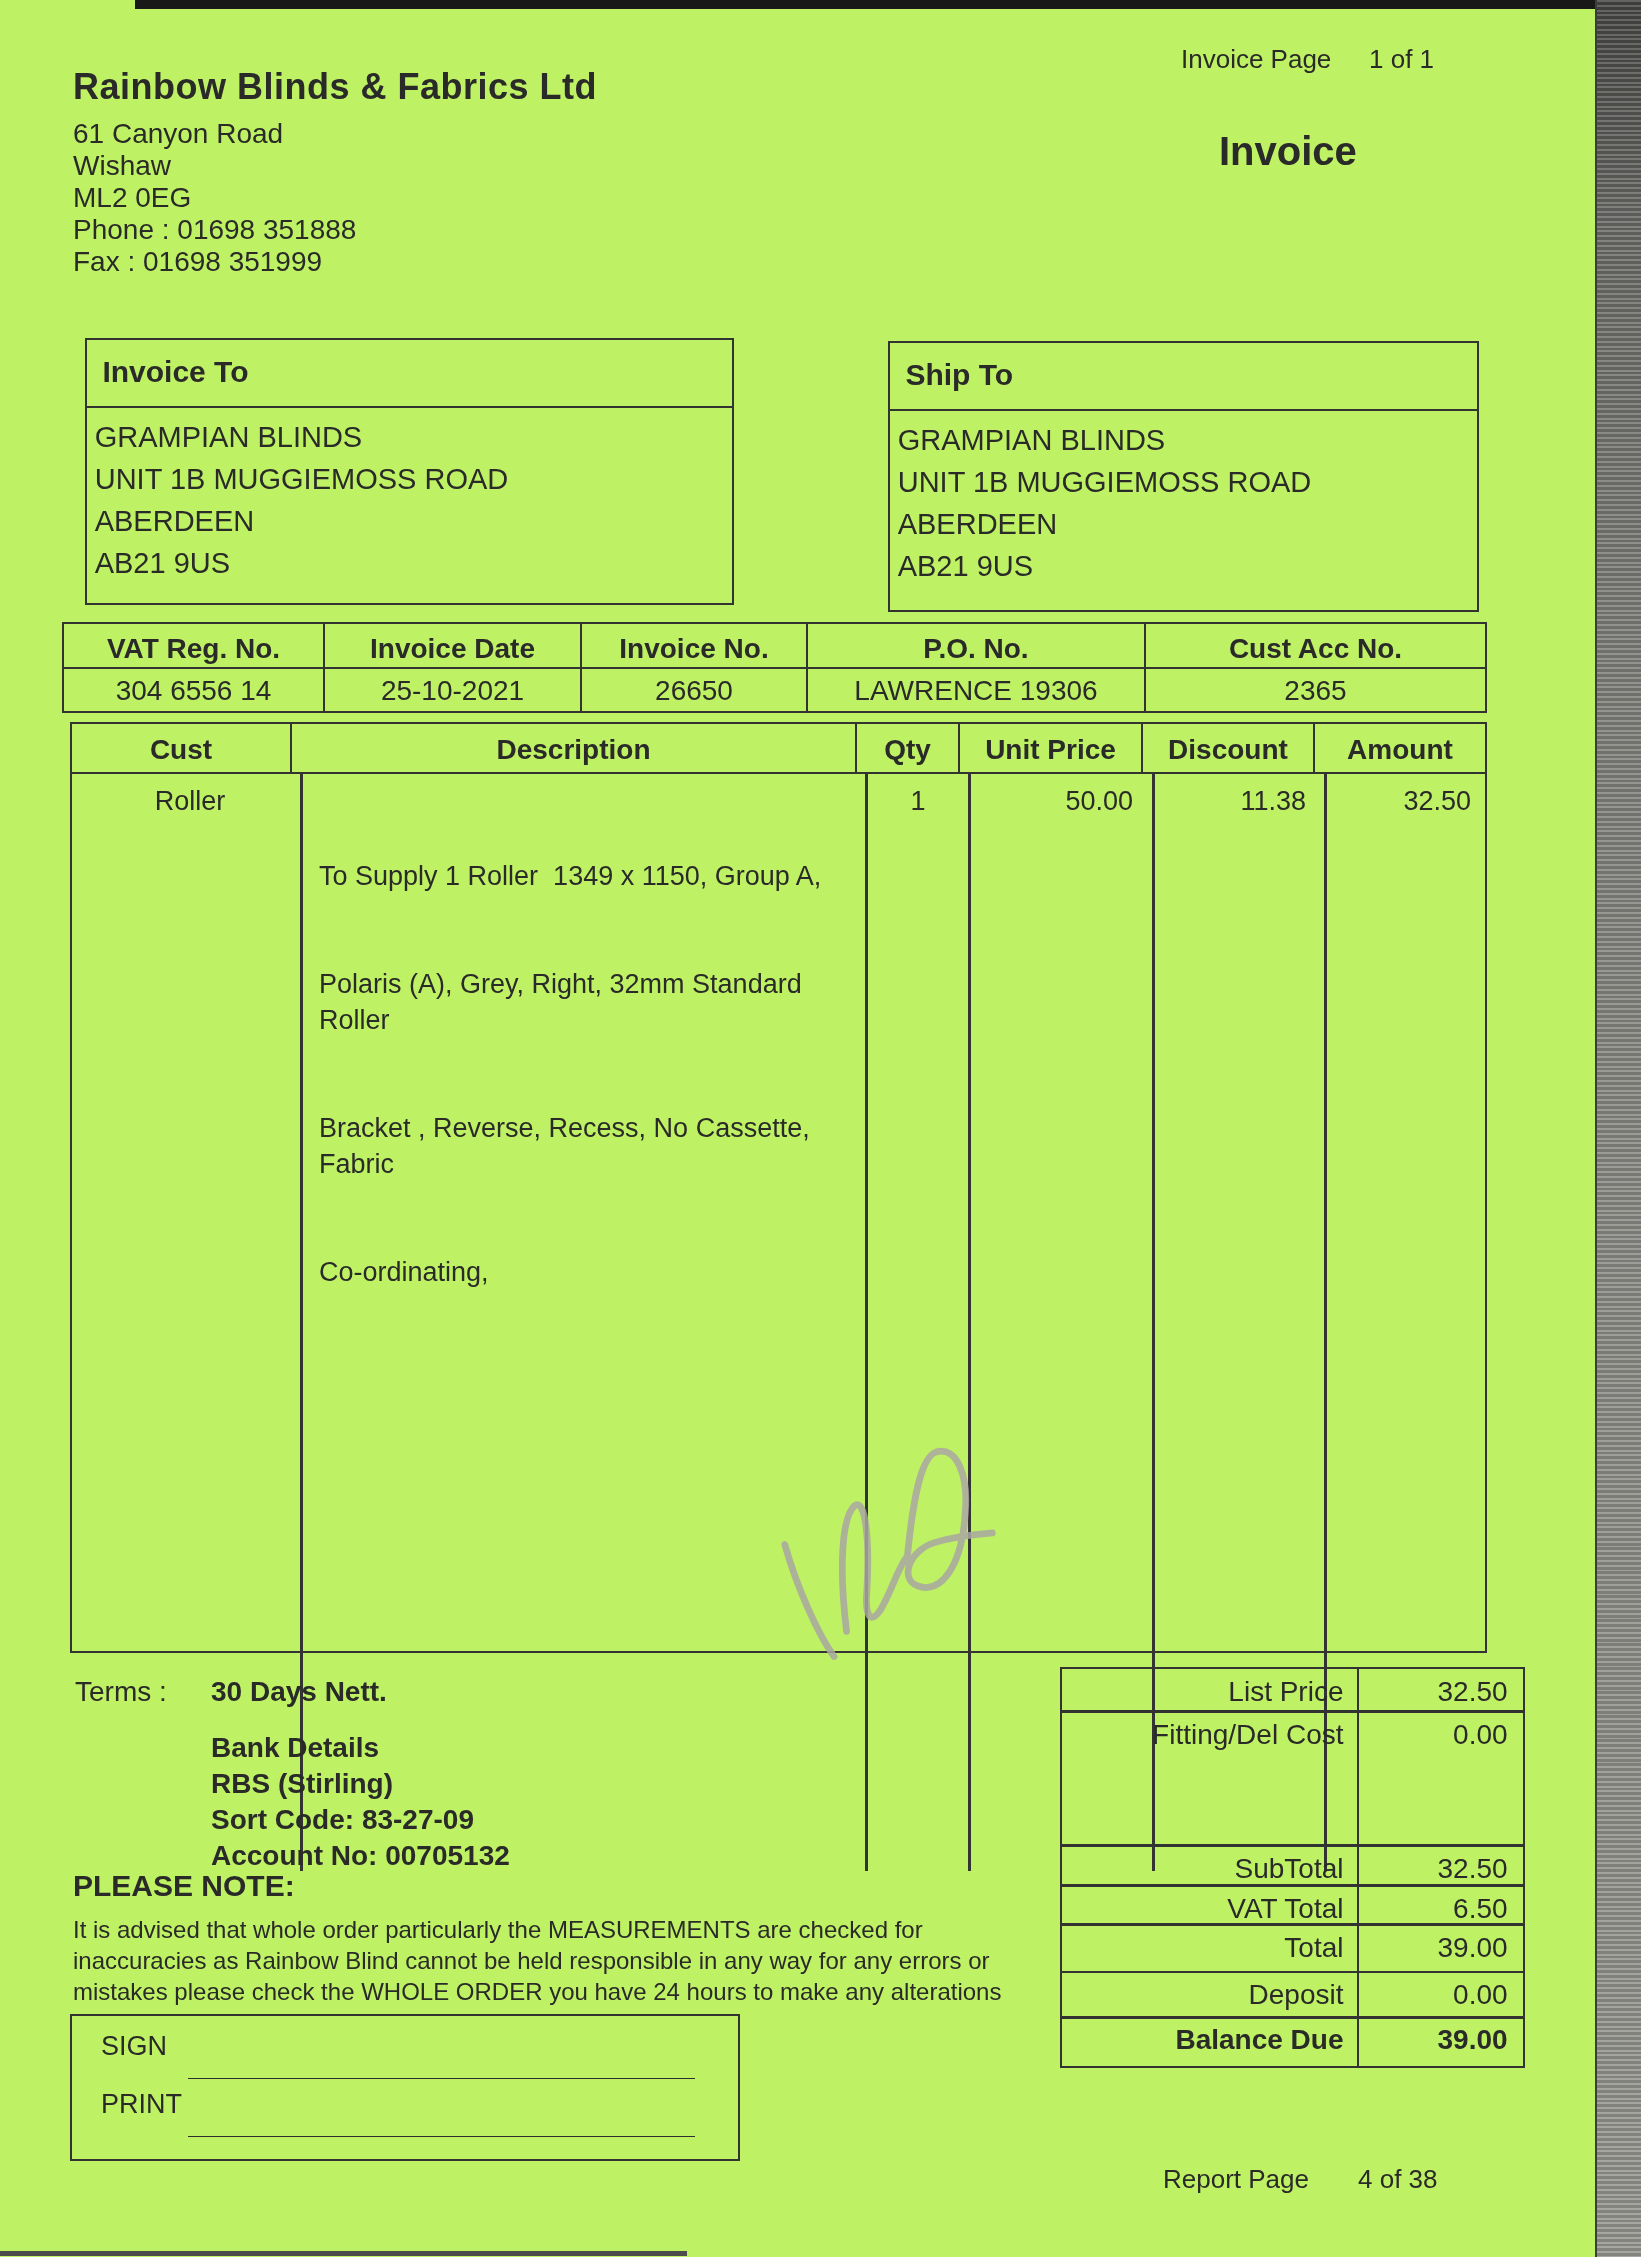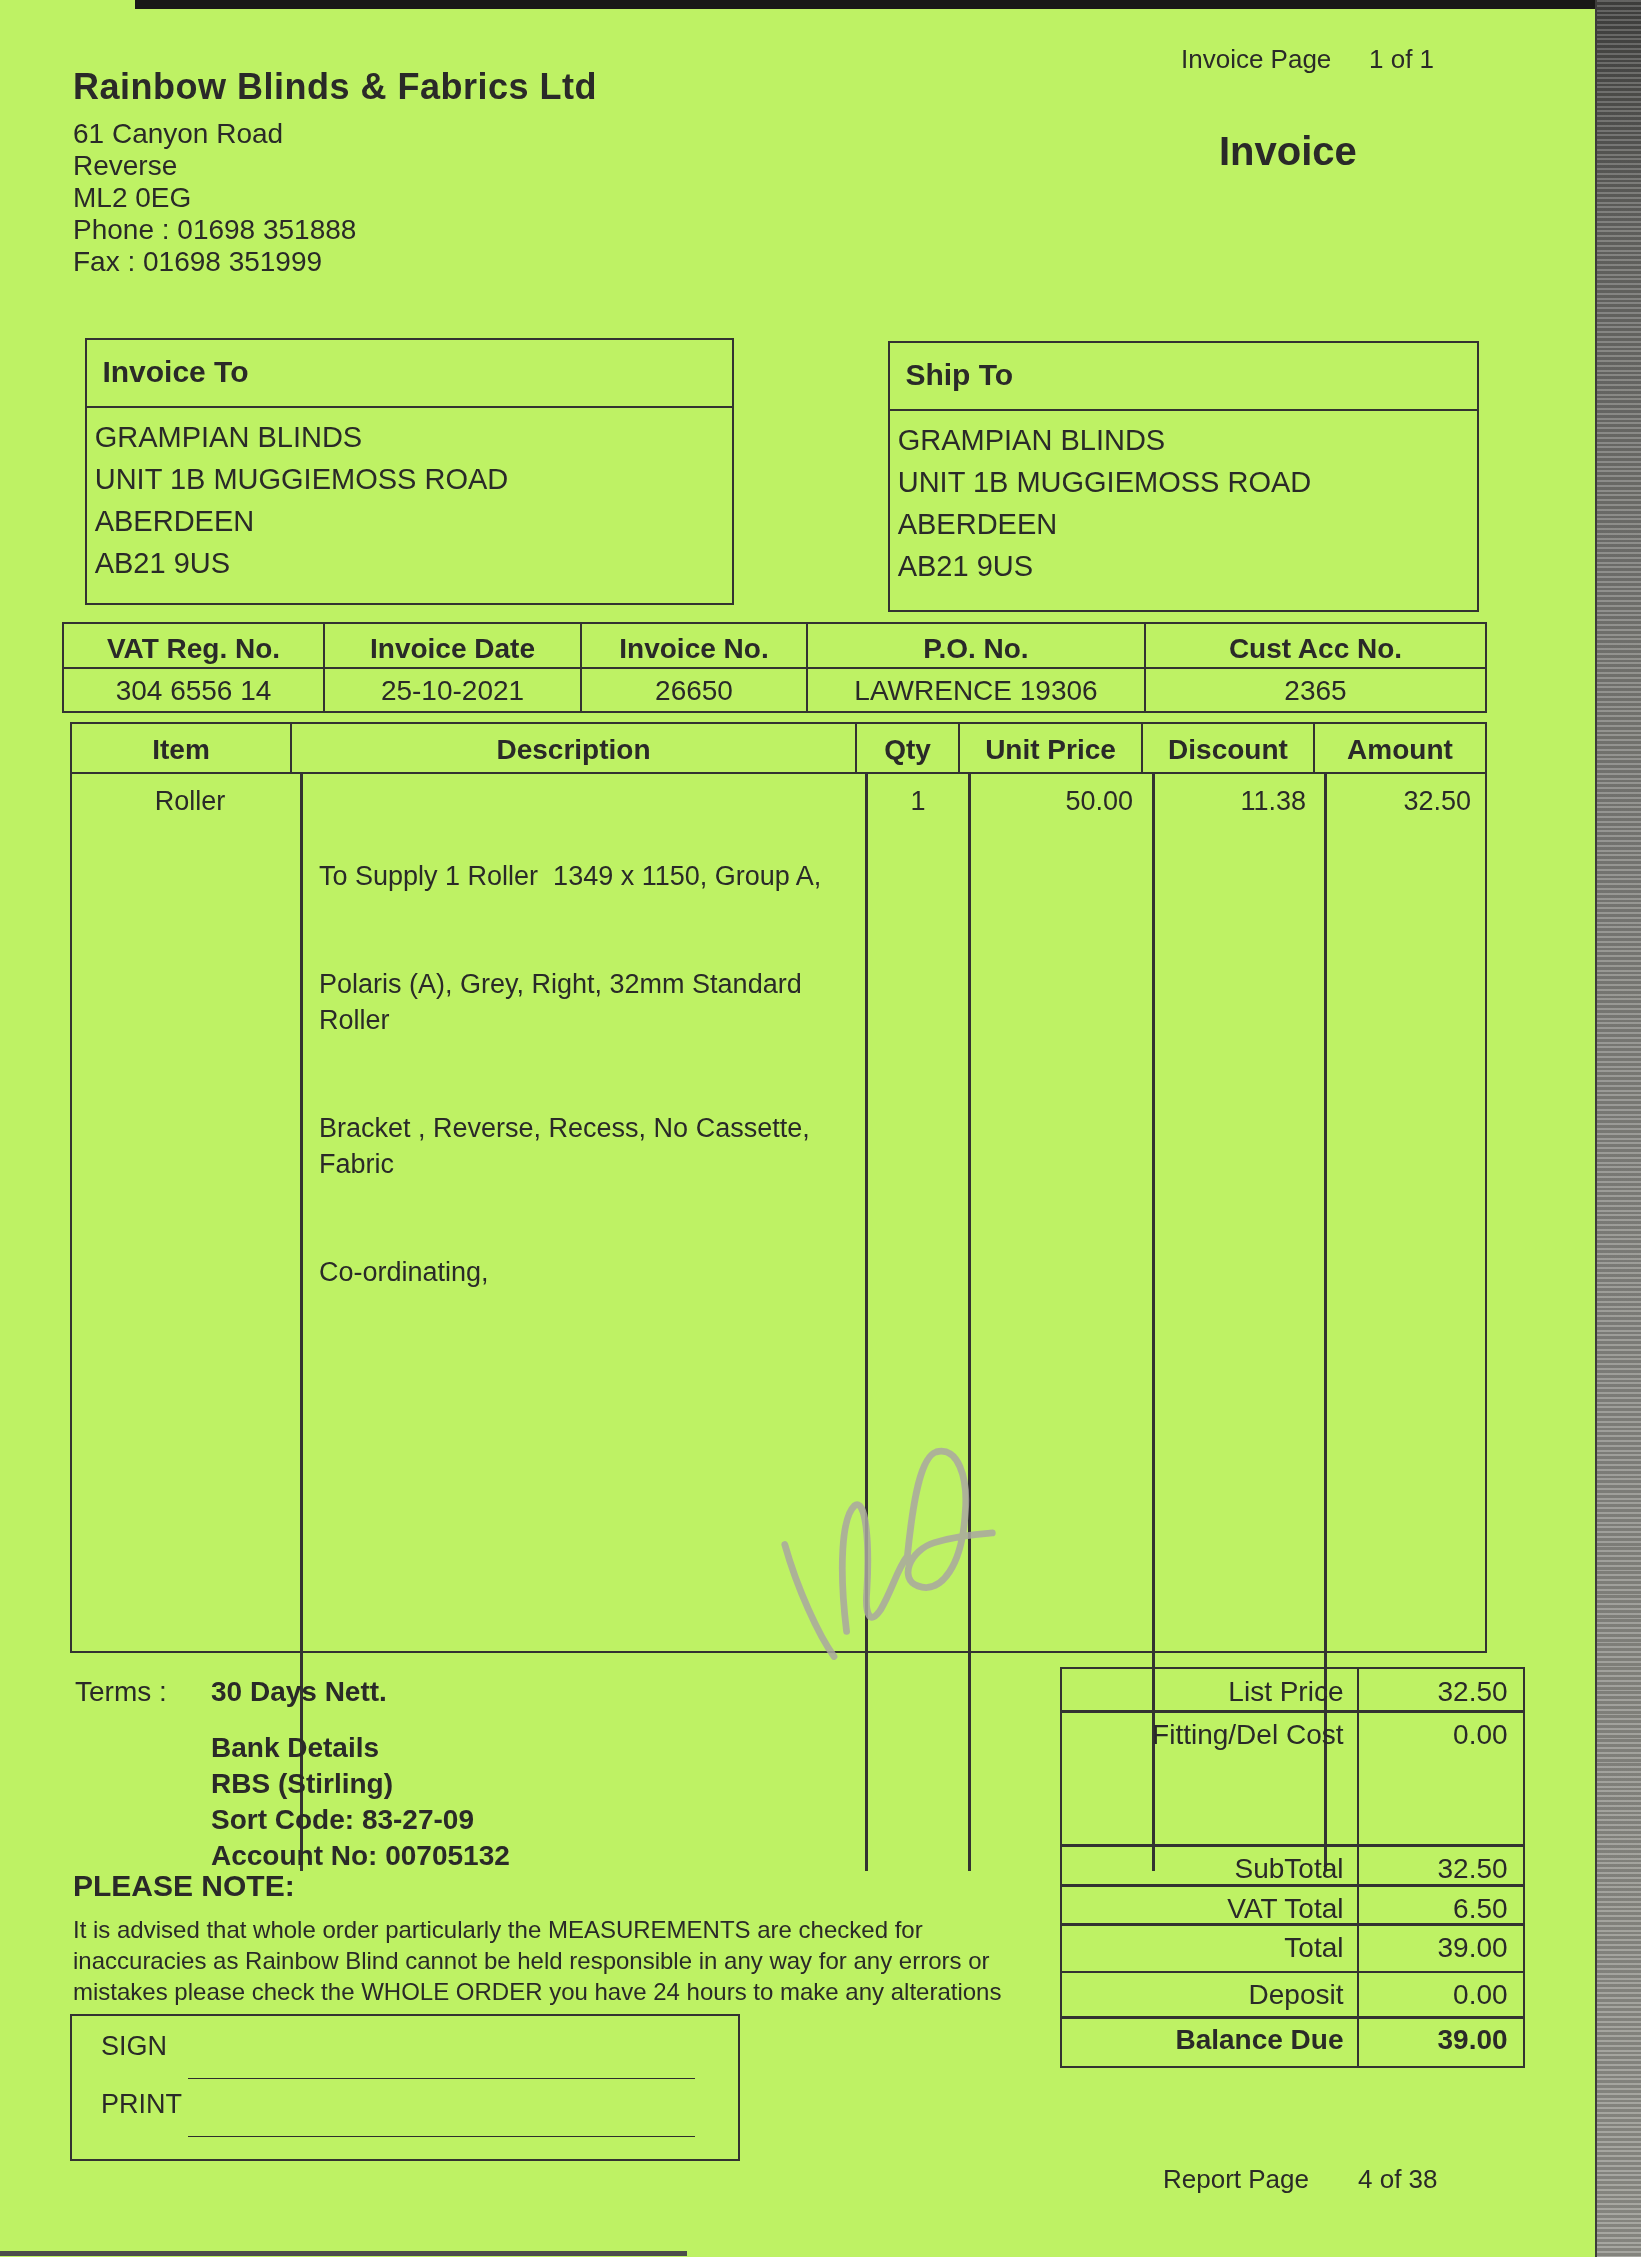--- a/index.html
+++ b/index.html
@@ -95,21 +95,21 @@
 
 <div class="page">
 
   <div class="scan-top"></div>
   <div class="scan-right"></div>
   <div class="scan-bottom"></div>
 
   <div class="company-name">Rainbow Blinds &amp; Fabrics Ltd</div>
   <div class="company-address">
     <div>61 Canyon Road</div>
-    <div>Reverse</div>
+    <div>Wishaw</div>
     <div>ML2 0EG</div>
     <div>Phone : 01698 351888</div>
     <div>Fax : 01698 351999</div>
   </div>
 
   <div class="page-counter lbl">Invoice Page</div>
   <div class="page-counter val">1 of 1</div>
   <div class="doc-title">Invoice</div>
 
   <div id="invoice-to" class="addr-box">
@@ -144,21 +144,21 @@
       <div>304 6556 14</div>
       <div>25-10-2021</div>
       <div>26650</div>
       <div>LAWRENCE 19306</div>
       <div>2365</div>
     </div>
   </div>
 
   <div id="items">
     <div class="items-hdr">
-      <div>Item</div>
+      <div>Cust</div>
       <div>Description</div>
       <div>Qty</div>
       <div>Unit Price</div>
       <div>Discount</div>
       <div>Amount</div>
     </div>
     <div class="items-body">
       <div class="vline" style="left:220px"></div>
       <div class="vline" style="left:785px"></div>
       <div class="vline" style="left:888px"></div>

